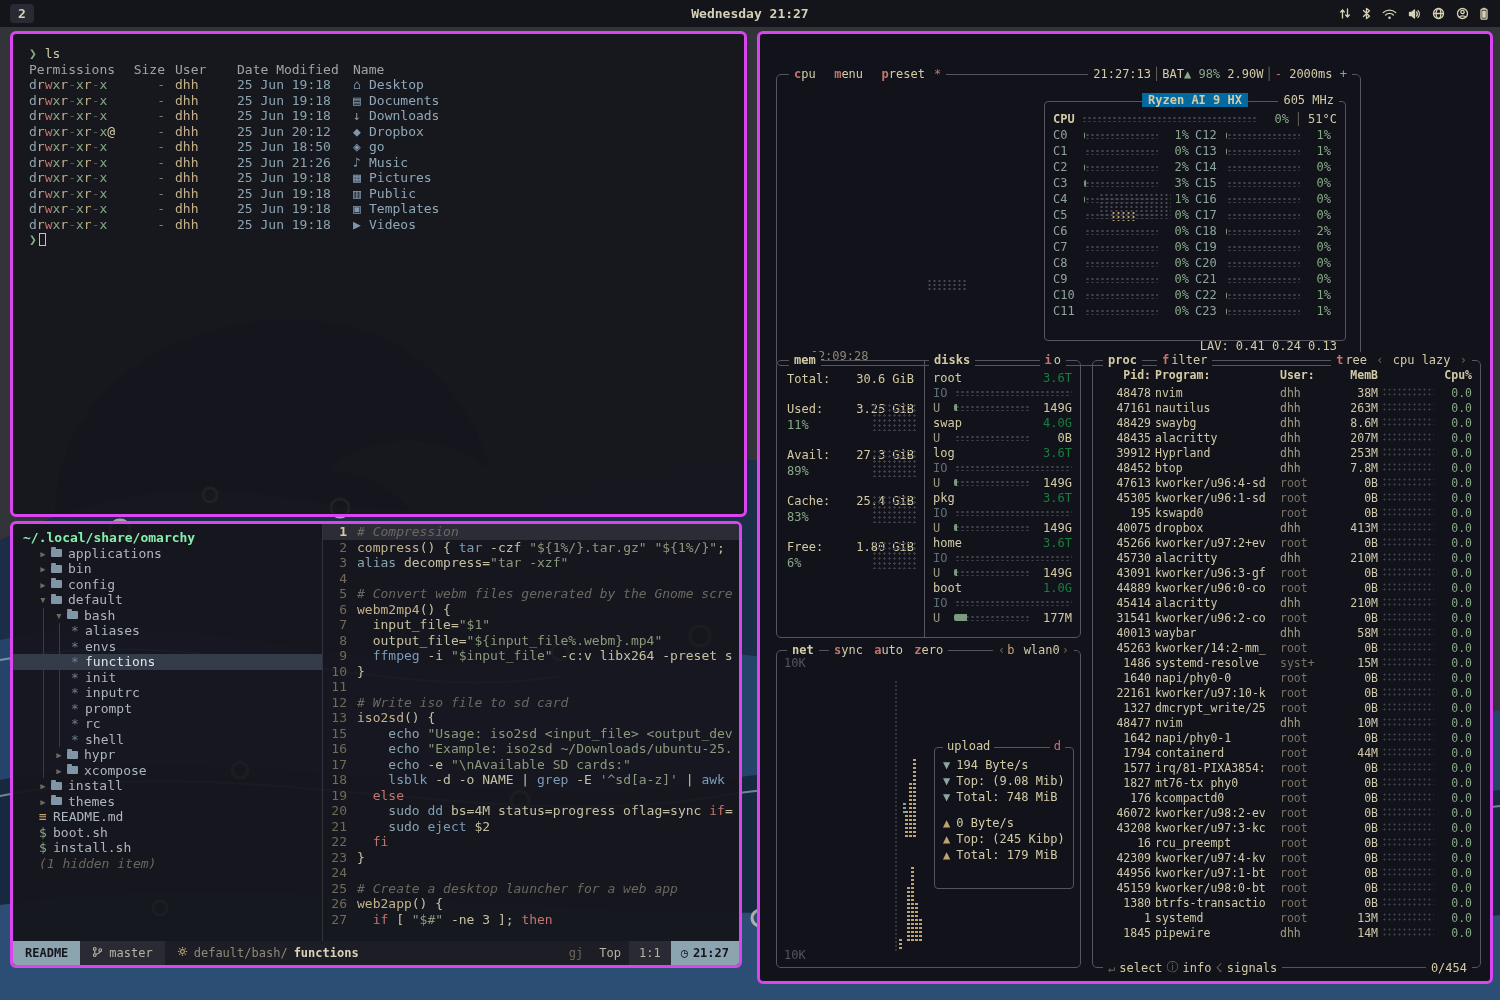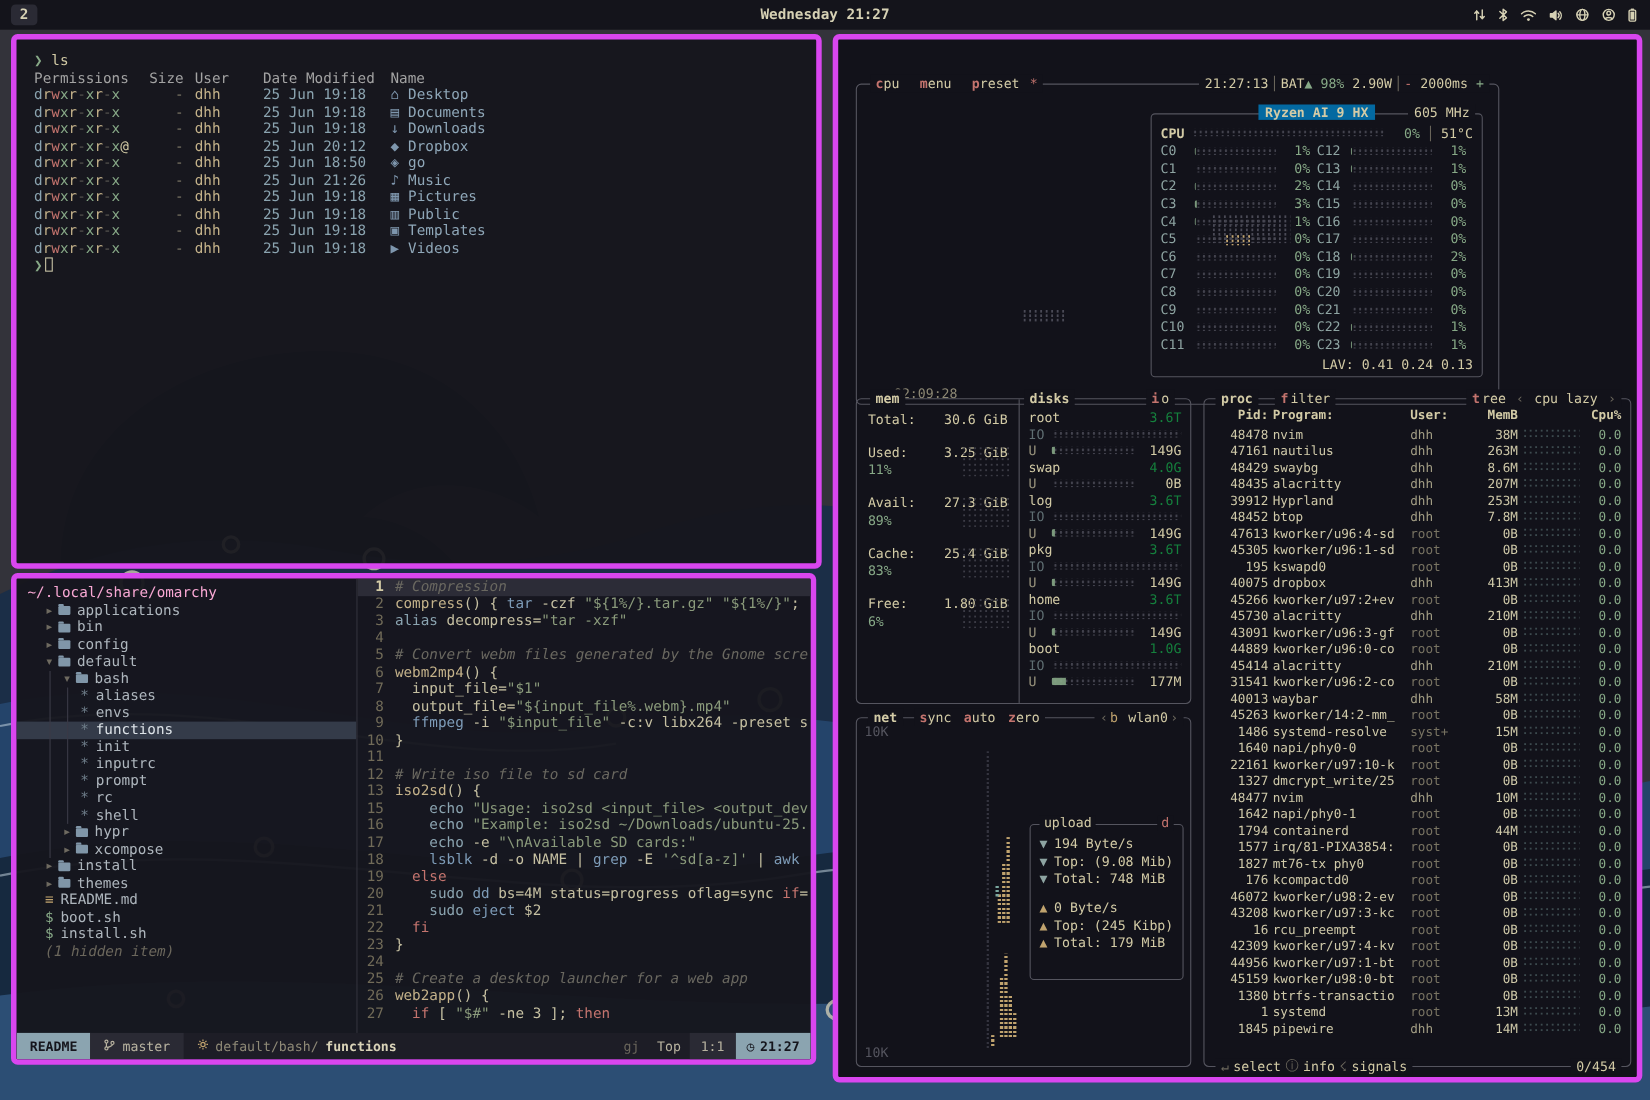--- a/index.html
+++ b/index.html
@@ -9,21 +9,21 @@
 
   
   .topbar{position:absolute;top:0;left:0;right:0;height:27px;background:#14141b;display:flex;align-items:center;color:#d6d1b4;font-size:13px;z-index:6}
   .ws-chip{margin-left:10px;background:#2a2a34;border-radius:4px;padding:0 8px;line-height:19px;font-weight:bold}
   .bar-clock{position:absolute;left:50%;transform:translateX(-50%);font-weight:bold}
   .tray{margin-left:auto;display:flex;gap:11px;margin-right:12px;align-items:center}
   .tray svg{display:block}
   .tico{stroke:#d6d1b4;fill:none;stroke-width:1.3;stroke-linecap:round;stroke-linejoin:round}
 
   
-  .window{position:absolute;border:5px solid #d946ef;border-radius:6px;overflow:hidden;z-index:3}
+  .window{position:absolute;border:3px solid #d946ef;border-radius:6px;overflow:hidden;z-index:3}
 
   
   .term{left:10px;top:31px;width:737px;height:486px;background:rgba(21,21,28,.93)}
   .term-body{padding:12px 16px;font-size:13px;line-height:15.5px}
   .trow{height:15.5px;white-space:pre}
   .t-grid{display:grid;grid-template-columns:94px 32px 52px 106px 1fr;column-gap:10px}
   .t-prompt{color:#87a987;font-weight:bold}
   .t-cmd{color:#d3cba6}
   .thead span{color:#a3a3a3;}
   .thead .col-size{text-align:right}
@@ -36,21 +36,21 @@
   .cursor-block{display:inline-block;width:7px;height:13px;border:1px solid #c8c3a5;vertical-align:-2px;margin-left:2px}
 
   
   .nvim{left:10px;top:521px;width:732px;height:447px;background:rgba(22,22,29,.96);display:flex;flex-direction:column}
   .nvim-main{flex:1;display:flex;min-height:0}
   .tree{width:310px;border-right:1px solid #33333d;padding-top:6px;position:relative;font-size:13px;line-height:15.5px;overflow:hidden}
   .ti{height:15.5px;display:flex;align-items:center;white-space:pre;color:#aeb6bd}
   .ti .chev{width:12px;color:#6e6a60}
   .fold{display:inline-block;width:11px;height:8px;background:#8096a8;border-radius:1px;position:relative;margin:0 6px 0 0;flex:none}
   .fold::before{content:"";position:absolute;top:-2px;left:0;width:5px;height:2px;background:#8096a8;border-radius:1px 1px 0 0}
-  .ti.root{color:#f9a8d4;font-weight:normal}
+  .ti.root{color:#86efac;font-weight:bold}
   .ti .star{width:14px;color:#6f7e8a}
   .ti .dollar{width:14px;color:#87a987}
   .ti .mdico{width:14px;color:#c0a36e}
   .ti.selected{background:#343b49;color:#dde3e8}
   .ti.note{font-style:italic;color:#6b675c}
   .guide{position:absolute;width:1px;background:#3a3a46}
   .codewrap{flex:1;position:relative;font-size:13px;line-height:15.5px;overflow:hidden}
   .cl{height:15.5px;display:flex;white-space:pre}
   .cl .num{width:34px;flex:none;text-align:right;padding-right:10px;color:#716b58}
   .cl.cur{background:#2c2c37}
@@ -94,21 +94,21 @@
   .cpu-panel{position:absolute;top:26px;right:14px;width:302px;height:240px;border:1px solid #55555f;border-radius:4px;padding:8px 8px 2px}
   .panel-title{position:absolute;top:-9px;left:50%;transform:translateX(-50%);background:#0369a1;padding:0 6px;color:#d3cba6;font-weight:bold;white-space:nowrap}
   .panel-freq{position:absolute;top:-9px;right:6px;background:#12121a;padding:0 5px;color:#d3cba6}
   .cpu-total{display:flex;align-items:center;height:17px;gap:6px}
   .core-row{display:flex;height:16px;align-items:center}
   .core-cell{flex:1;display:flex;align-items:center;gap:5px;padding-right:6px}
   .core-lbl{width:26px;color:#8ea4a2}
   .track{flex:1;height:7px;border-radius:2px;position:relative;overflow:hidden;background-image:radial-gradient(circle,#43434e 1px,rgba(0,0,0,0) 1.3px);background-size:5px 4px;background-position:1px 1px}
   .track .fill{position:absolute;left:0;top:0;bottom:0;background:#87a987;opacity:.9}
   .pct{width:26px;text-align:right;color:#87a987}
-  .lav-line{text-align:right;color:#d3cba6;margin-top:3px}
+  .lav-line{text-align:right;color:#d3cba6;margin-top:20px}
   .uptime{position:absolute;left:12px;bottom:2px;color:#8d8874}
   .gdots{position:absolute;background-image:radial-gradient(circle,#4a4a56 1px,rgba(0,0,0,0) 1.2px);background-size:5px 4px}
   .gdots.gy{background-image:radial-gradient(circle,#c0a36e 1px,rgba(0,0,0,0) 1.2px)}
 
   .mem-col{position:absolute;left:0;top:0;bottom:0;right:156px;padding:10px 10px 0}
   .mrow{display:flex;height:16px;align-items:center}
   .mrow .lbl{color:#d3cba6}
   .mrow .val{margin-left:auto;color:#d3cba6}
   .mstat{position:relative;margin-top:14px}
   .mg{position:absolute;right:-4px;top:2px;width:46px;height:28px;background-image:radial-gradient(circle,#3c3c46 1px,rgba(0,0,0,0) 1.2px);background-size:5px 5px}

